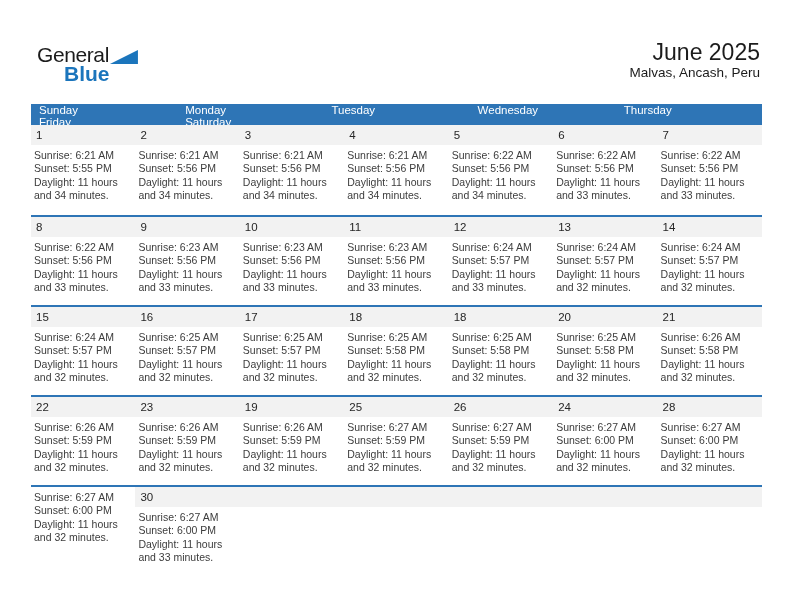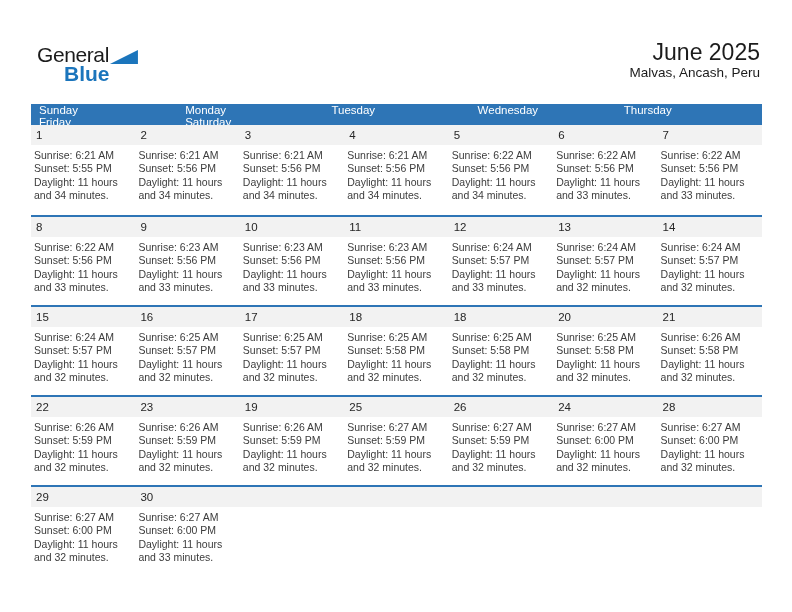--- a/index.html
+++ b/index.html
@@ -345,21 +345,20 @@
             <div class="info">
               <div>Sunrise: 6:27 AM</div>
               <div>Sunset: 6:00 PM</div>
               <div>Daylight: 11 hours</div>
               <div>and 32 minutes.</div>
             </div>
           </div>
         </div>
         <div class="week-row">
           <div class="cell">
-            <div class="num">29</div>
             <div class="info">
               <div>Sunrise: 6:27 AM</div>
               <div>Sunset: 6:00 PM</div>
               <div>Daylight: 11 hours</div>
               <div>and 32 minutes.</div>
             </div>
           </div>
           <div class="cell">
             <div class="num">30</div>
             <div class="info">

